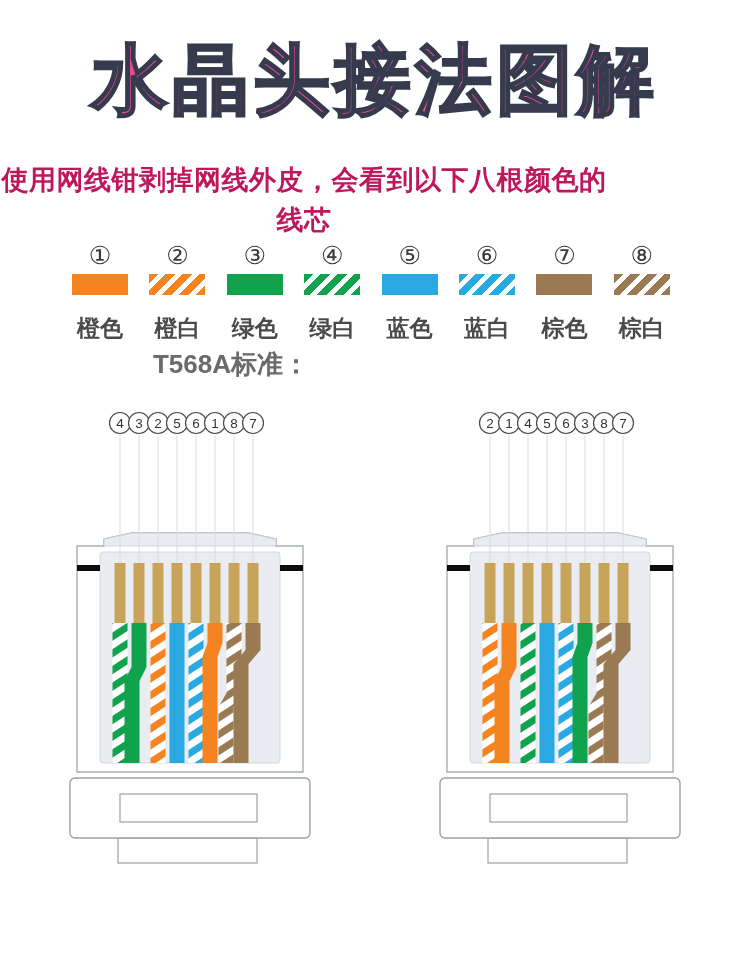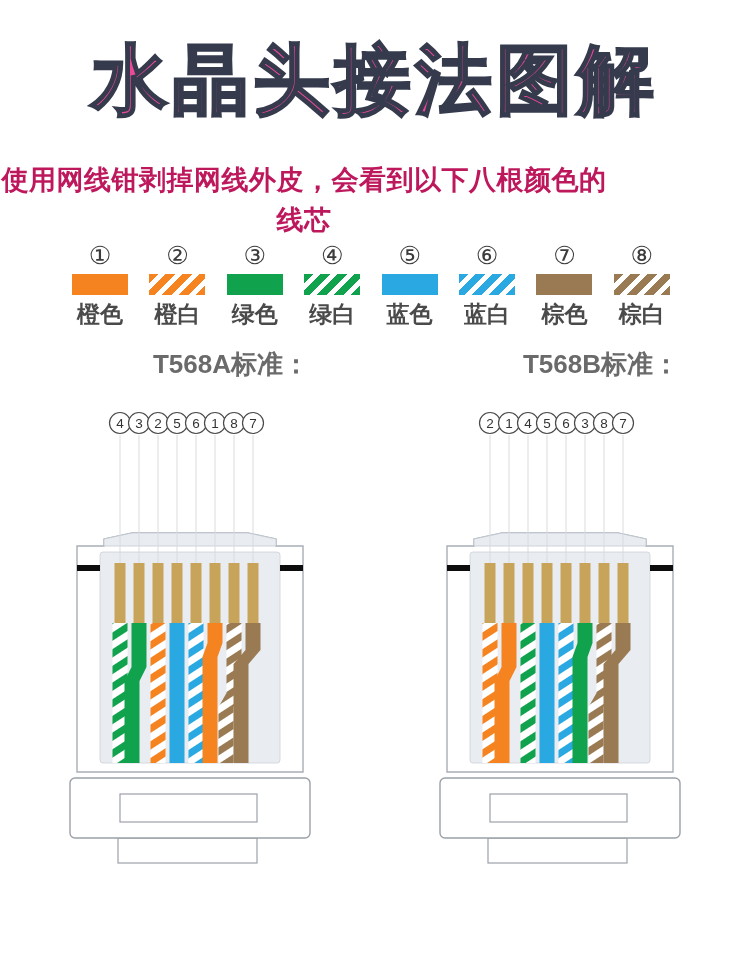--- a/index.html
+++ b/index.html
@@ -20,21 +20,21 @@
     color:#be185d;letter-spacing:0.5px;
   }
   .legend{position:absolute;top:240px;left:0;width:750px;height:95px;}
   .legend-item{position:absolute;top:0;width:76px;text-align:center;}
   .legend-num{display:block;font-size:25px;line-height:30px;color:#3C3C3C;font-weight:400;}
   .legend-swatch{display:block;width:56px;height:21px;margin:4px auto 0;}
   .legend-swatch.solid{background:var(--c);}
   .legend-swatch.striped{
     background:repeating-linear-gradient(135deg,var(--c) 0 7px,#ffffff 7px 12px);
   }
-  .legend-label{display:block;margin-top:6px;font-size:23px;line-height:26px;color:#4A4A4A;font-weight:600;}
+  .legend-label{display:block;margin-top:20px;font-size:23px;line-height:26px;color:#4A4A4A;font-weight:600;}
   .standards{position:absolute;top:348px;left:0;width:750px;height:40px;}
   .std{position:absolute;top:0;width:245px;text-align:right;
        font-size:26px;line-height:32px;color:#6A6A6A;font-weight:600;}
   .conn{position:absolute;top:405px;}
 </style>
 </head>
 <body>
 
 <div class="page">
   <h1 class="title">水晶头接法图解</h1>
@@ -78,21 +78,20 @@
       </div>
       <div class="legend-item" style="left: 603.8px;">
         <span class="legend-num">⑧</span>
         <span class="legend-swatch striped" style="--c:#9A7A52"></span>
         <span class="legend-label">棕白</span>
       </div>
     </div>
 
   <div class="standards">
     <span class="std" style="left:64px">T568A标准：</span>
-    <span class="std" style="left:434px">T568B标准：</span>
   </div>
 
   <svg id="conn0" class="conn" style="left:0px" width="375" height="460" viewBox="0 0 375 460">
       <defs>
         <pattern id="st0-1" patternUnits="userSpaceOnUse" width="16" height="14" patternTransform="rotate(-33)">
           <rect width="16" height="14" fill="#ffffff"></rect>
           <rect width="16" height="7" fill="#F5831F"></rect>
         </pattern>
         <pattern id="st0-3" patternUnits="userSpaceOnUse" width="16" height="14" patternTransform="rotate(-33)">
           <rect width="16" height="14" fill="#ffffff"></rect>

